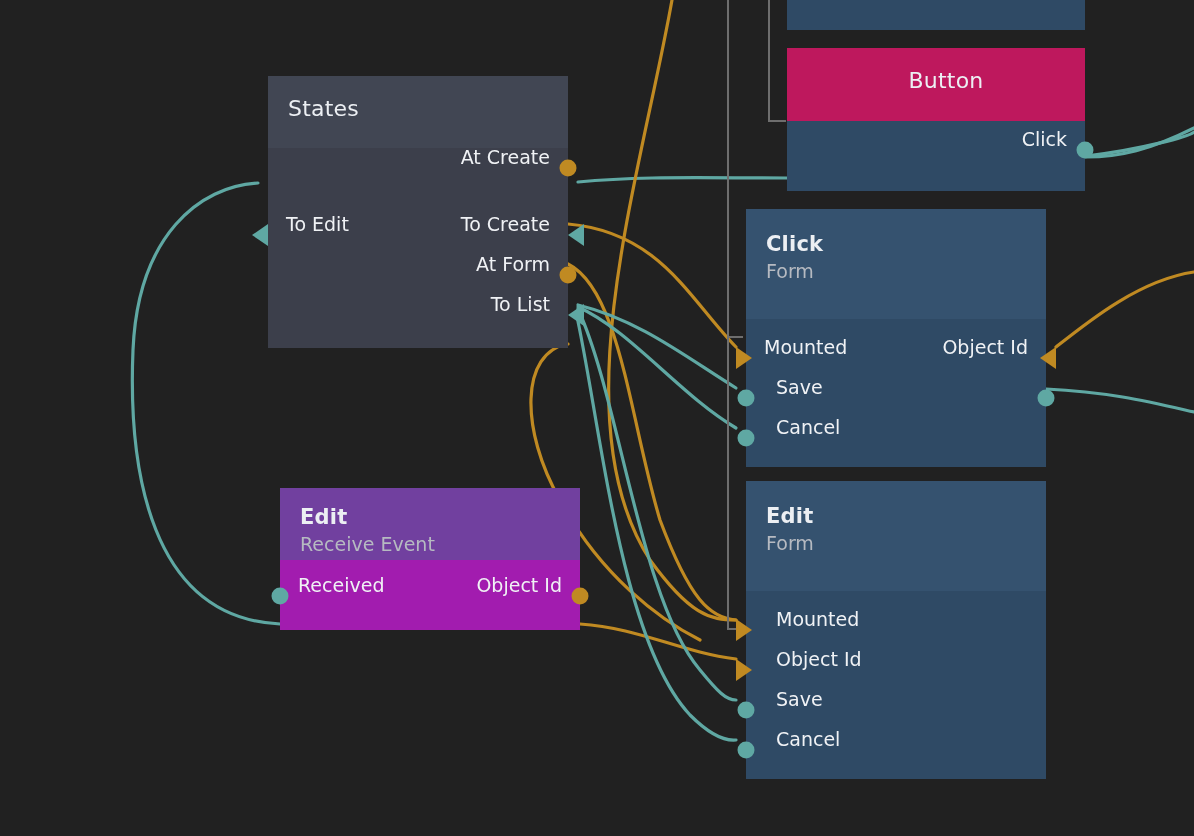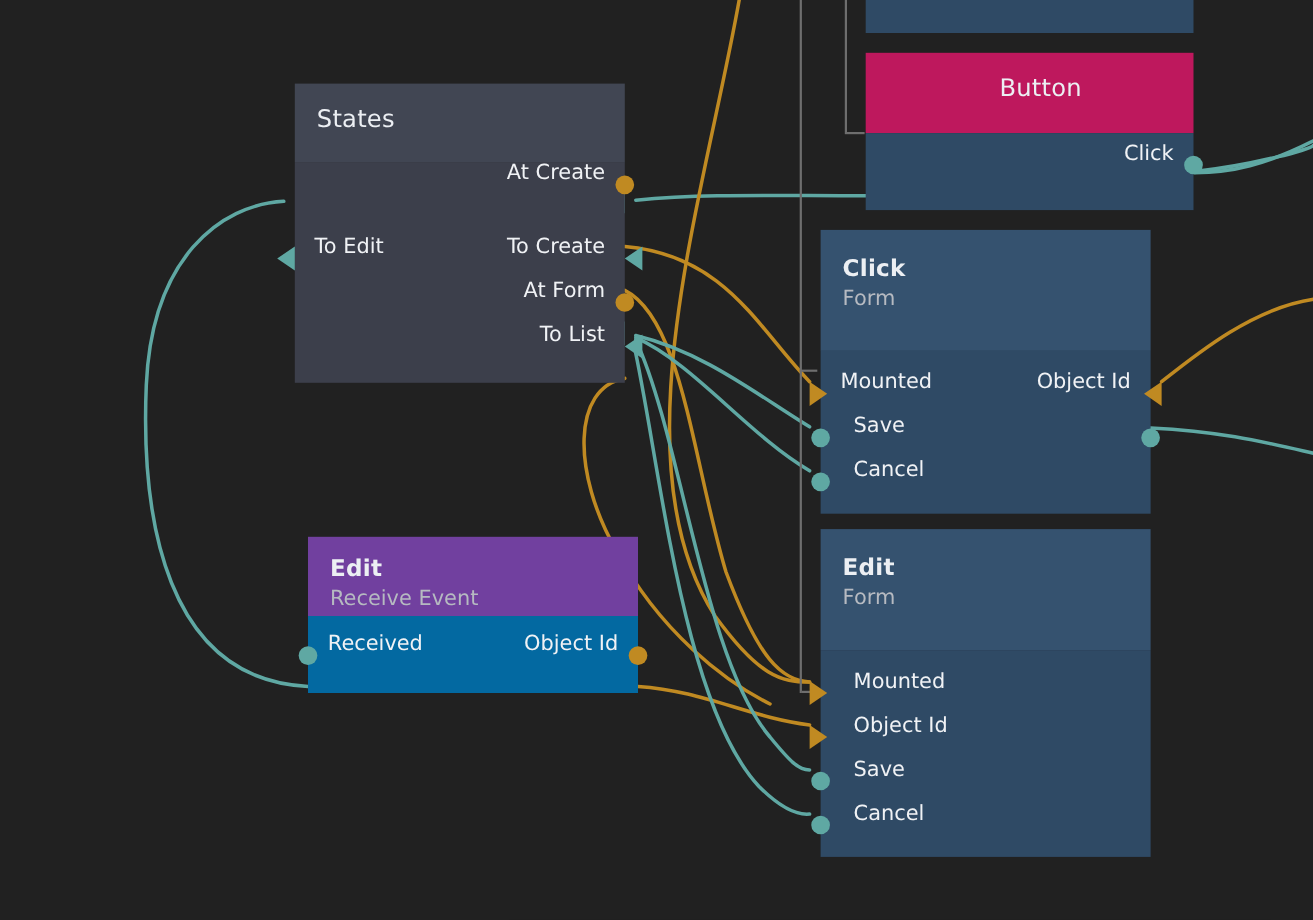--- a/index.html
+++ b/index.html
@@ -40,21 +40,21 @@
   .dot.orange{background:#c08a22;}
 
   
   #node-states{left:268px;top:76px;width:300px;}
   #node-states .hdr{background:#414653;height:72px;padding:22px 0 0 20px;}
   #node-states .body{background:#3c3f4b;height:105px;padding-top:14px;height:single;}
 
   
   #node-edit-event{left:280px;top:488px;width:300px;}
   #node-edit-event .hdr{background:#71409f;height:72px;padding:19px 0 0 20px;}
-  #node-edit-event .body{background:#0369a1;height:70px;padding-top:7px;}
+  #node-edit-event .body{background:#a21caf;height:70px;padding-top:7px;}
 
   
   #node-button{left:787px;top:48px;width:298px;}
   #node-button .hdr{background:#be185d;height:73px;padding:22px 0 0 20px;text-align:center;}
   #node-button .body{background:#2f4a65;height:70px;padding-top:9px;}
 
   
   #node-partial{left:787px;top:-34px;width:298px;height:64px;background:#2f4a65;}
   #node-partial .body{background:#2f4a65;height:30px;}
 

